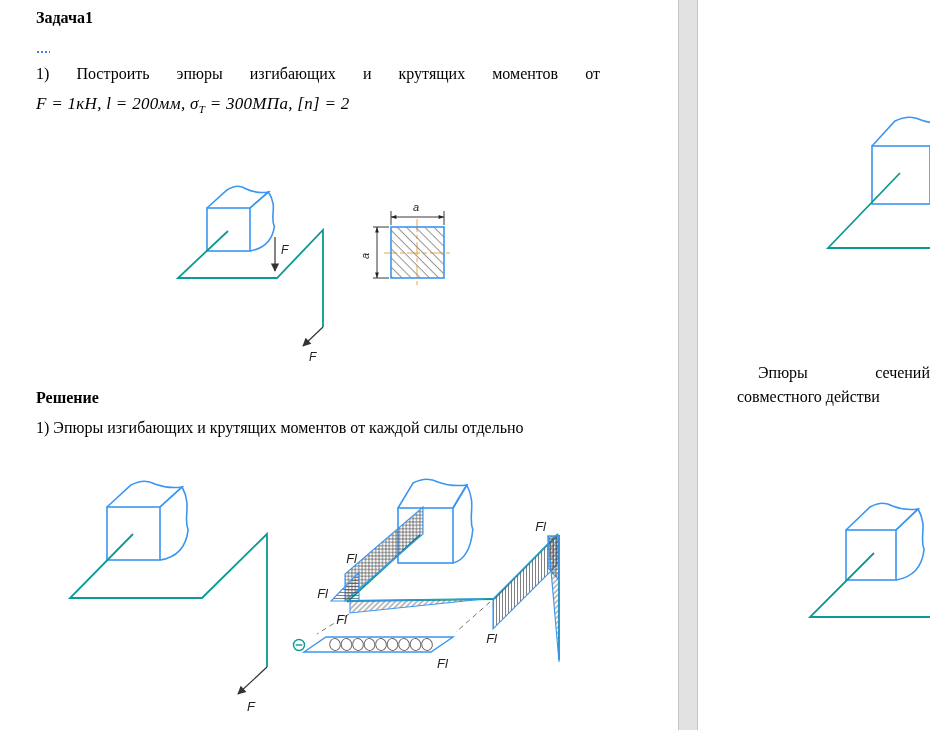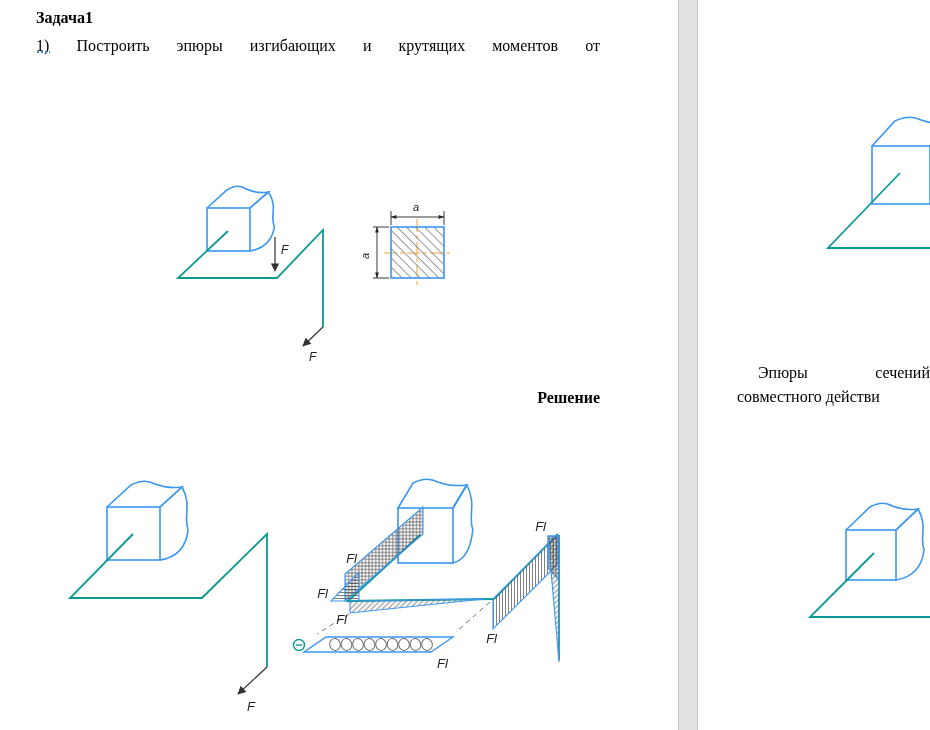--- a/index.html
+++ b/index.html
@@ -6,39 +6,43 @@
   body{
     width:930px;height:730px;overflow:hidden;position:relative;
     background:#ffffff;font-family:"Liberation Serif",serif;
   }
   .page{position:absolute;top:0;height:730px;background:#fff;}
   .page1{left:0;width:538px;}
   .page2{left:698px;width:232px;overflow:hidden;border-radius:15px;}
   .divider{position:absolute;top:0;left:678px;width:20px;height:730px;
     background:#e2e2e2;border-left:1px solid #c6c6c6;border-right:1px solid #c6c6c6;box-sizing:border-box;}
   .doc-line{position:absolute;left:36px;width:564px;font-size:16px;line-height:19px;color:#000;}
-  .just{text-align:justify;text-align-last:justify;}
+  .just{text-align:justify;text-align-last:justify;margin-top:28px;}
   .title{font-weight:bold;}
-  .heading{font-weight:bold;text-align:right;}
+  .heading{font-weight:bold;text-align:left;}
   .formula{font-style:italic;font-size:17px;letter-spacing:.3px;}
   .formula .fsub{font-size:11px;}
   .squiggle{position:absolute;left:37px;top:51px;width:13px;height:2px;
     background-image:repeating-linear-gradient(90deg,#4a7cf0 0 2px,transparent 2px 4px);}
   .p2line1{position:absolute;left:60px;top:363px;width:172px;display:flex;justify-content:space-between;font-size:16px;line-height:19px;}
   .p2line2{position:absolute;left:39px;top:387px;width:200px;white-space:nowrap;font-size:16px;line-height:19px;}
   #drawing{position:absolute;left:0;top:0;pointer-events:none;}
 </style>
 </head>
 <body>
 
 <div class="page page1">
   <div class="doc-line title" style="top:8px">Задача1</div>
   <div class="doc-line just" style="top:36px">1) Построить эпюры изгибающих и крутящих моментов от</div>
   <div class="squiggle"></div>
+  <div class="doc-line formula" style="top:94px">
+    <span>F = 1кН, l = 200мм, σ</span><sub class="fsub">T</sub><span> = 300МПа, [n] = 2</span>
+  </div>
   <div class="doc-line heading" style="top:388px">Решение</div>
+  <div class="doc-line" style="top:418px">1) Эпюры изгибающих и крутящих моментов от каждой силы отдельно</div>
 </div>
 
 <div class="divider"></div>
 
 <div class="page page2">
   <div class="p2line1">
     <span>Эпюры</span>
     <span>сечений</span>
   </div>
   <div class="p2line2">совместного действи</div>

